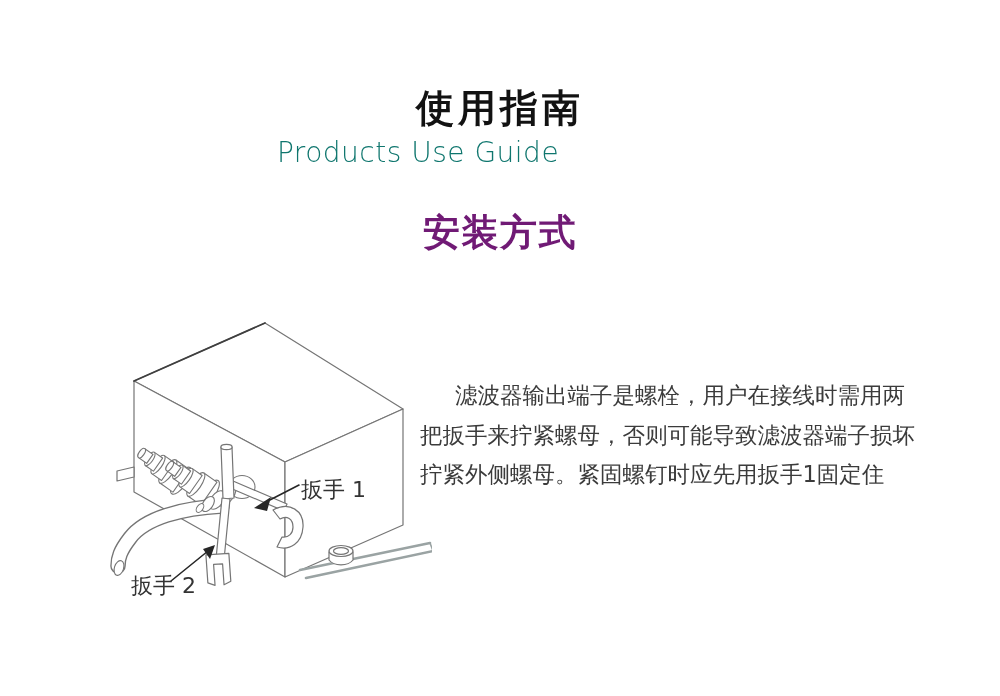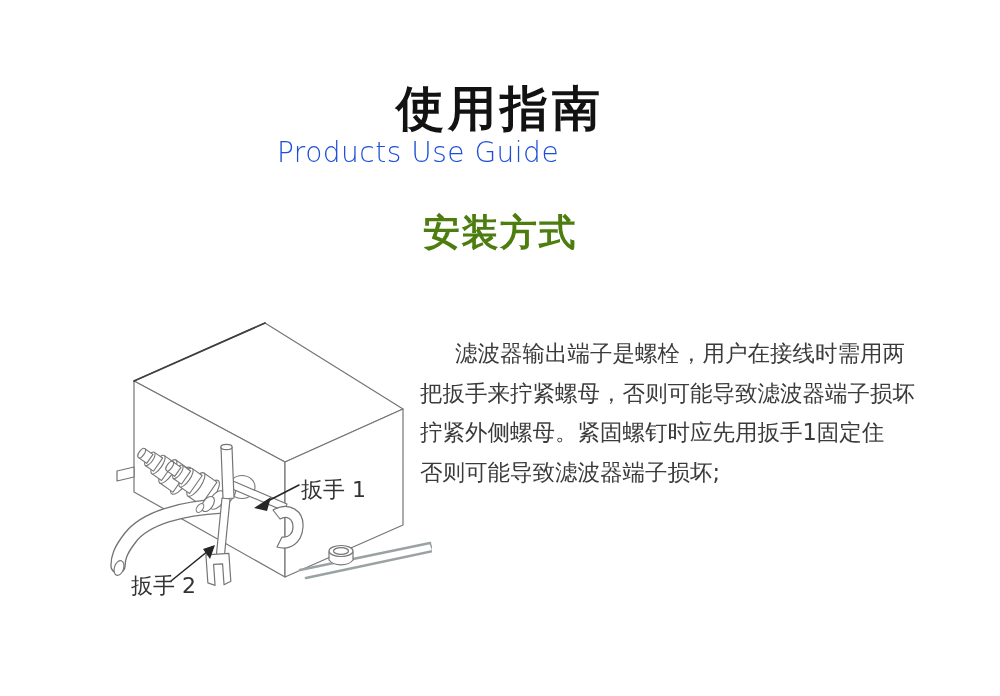--- a/index.html
+++ b/index.html
@@ -9,44 +9,44 @@
     width: 1000px;
     height: 696px;
     background: #ffffff;
     overflow: hidden;
     font-family: "DejaVu Sans", "Liberation Sans", sans-serif;
   }
   .page-title {
     position: absolute;
     top: 85px; left: 0; width: 1000px;
     text-align: center;
-    font-size: 48px;
+    font-size: 38px;
     font-weight: 700;
     letter-spacing: 4px;
     color: #121212;
     line-height: 46px;
   }
   .page-subtitle {
     position: absolute;
     top: 137px; left: 0; width: 836px;
     text-align: center;
     font-size: 28px;
     font-weight: 300;
-    color: #1d4ed8;
+    color: #0f766e;
     letter-spacing: 0.5px;
     line-height: 32px;
   }
   .section-heading {
     position: absolute;
     top: 211px; left: 0; width: 1000px;
     text-align: center;
     font-size: 37px;
     font-weight: 700;
     letter-spacing: 1.5px;
-    color: #4d7c0f;
+    color: #701a75;
     line-height: 44px;
   }
   .figure {
     position: absolute;
     left: 100px; top: 296px;
     width: 332px; height: 314px;
   }
   .figure svg { display: block; width: 100%; height: 100%; }
   .figure text {
     font-family: "DejaVu Sans", "Liberation Sans", sans-serif;
@@ -55,21 +55,21 @@
   }
   .paragraph {
     position: absolute;
     left: 420px; top: 334px;
     width: 492px;
     color: #3b3b3b;
     font-size: 22.5px;
     line-height: 39.5px;
   }
   .para-line { white-space: nowrap; }
-  .para-line:first-child { text-indent: 35px; }
+  .para-line:first-child { text-indent: 35px; margin-top: 42px; }
 </style>
 </head>
 <body>
 
 <div class="page">
 
   <h1 class="page-title">使用指南</h1>
   <div class="page-subtitle">Products Use Guide</div>
   <h2 class="section-heading">安装方式</h2>
 
@@ -161,16 +161,15 @@
 
       <text x="289" y="497">扳手 1</text>
       <text x="119" y="593">扳手 2</text>
     </svg>
   </div>
 
   <div class="paragraph">
     <div class="para-line">滤波器输出端子是螺栓，用户在接线时需用两</div>
     <div class="para-line">把扳手来拧紧螺母，否则可能导致滤波器端子损坏</div>
     <div class="para-line">拧紧外侧螺母。紧固螺钉时应先用扳手1固定住</div>
-    <div class="para-line">否则可能导致滤波器端子损坏;</div>
   </div>
 
 </div>
 
 </body></html>

